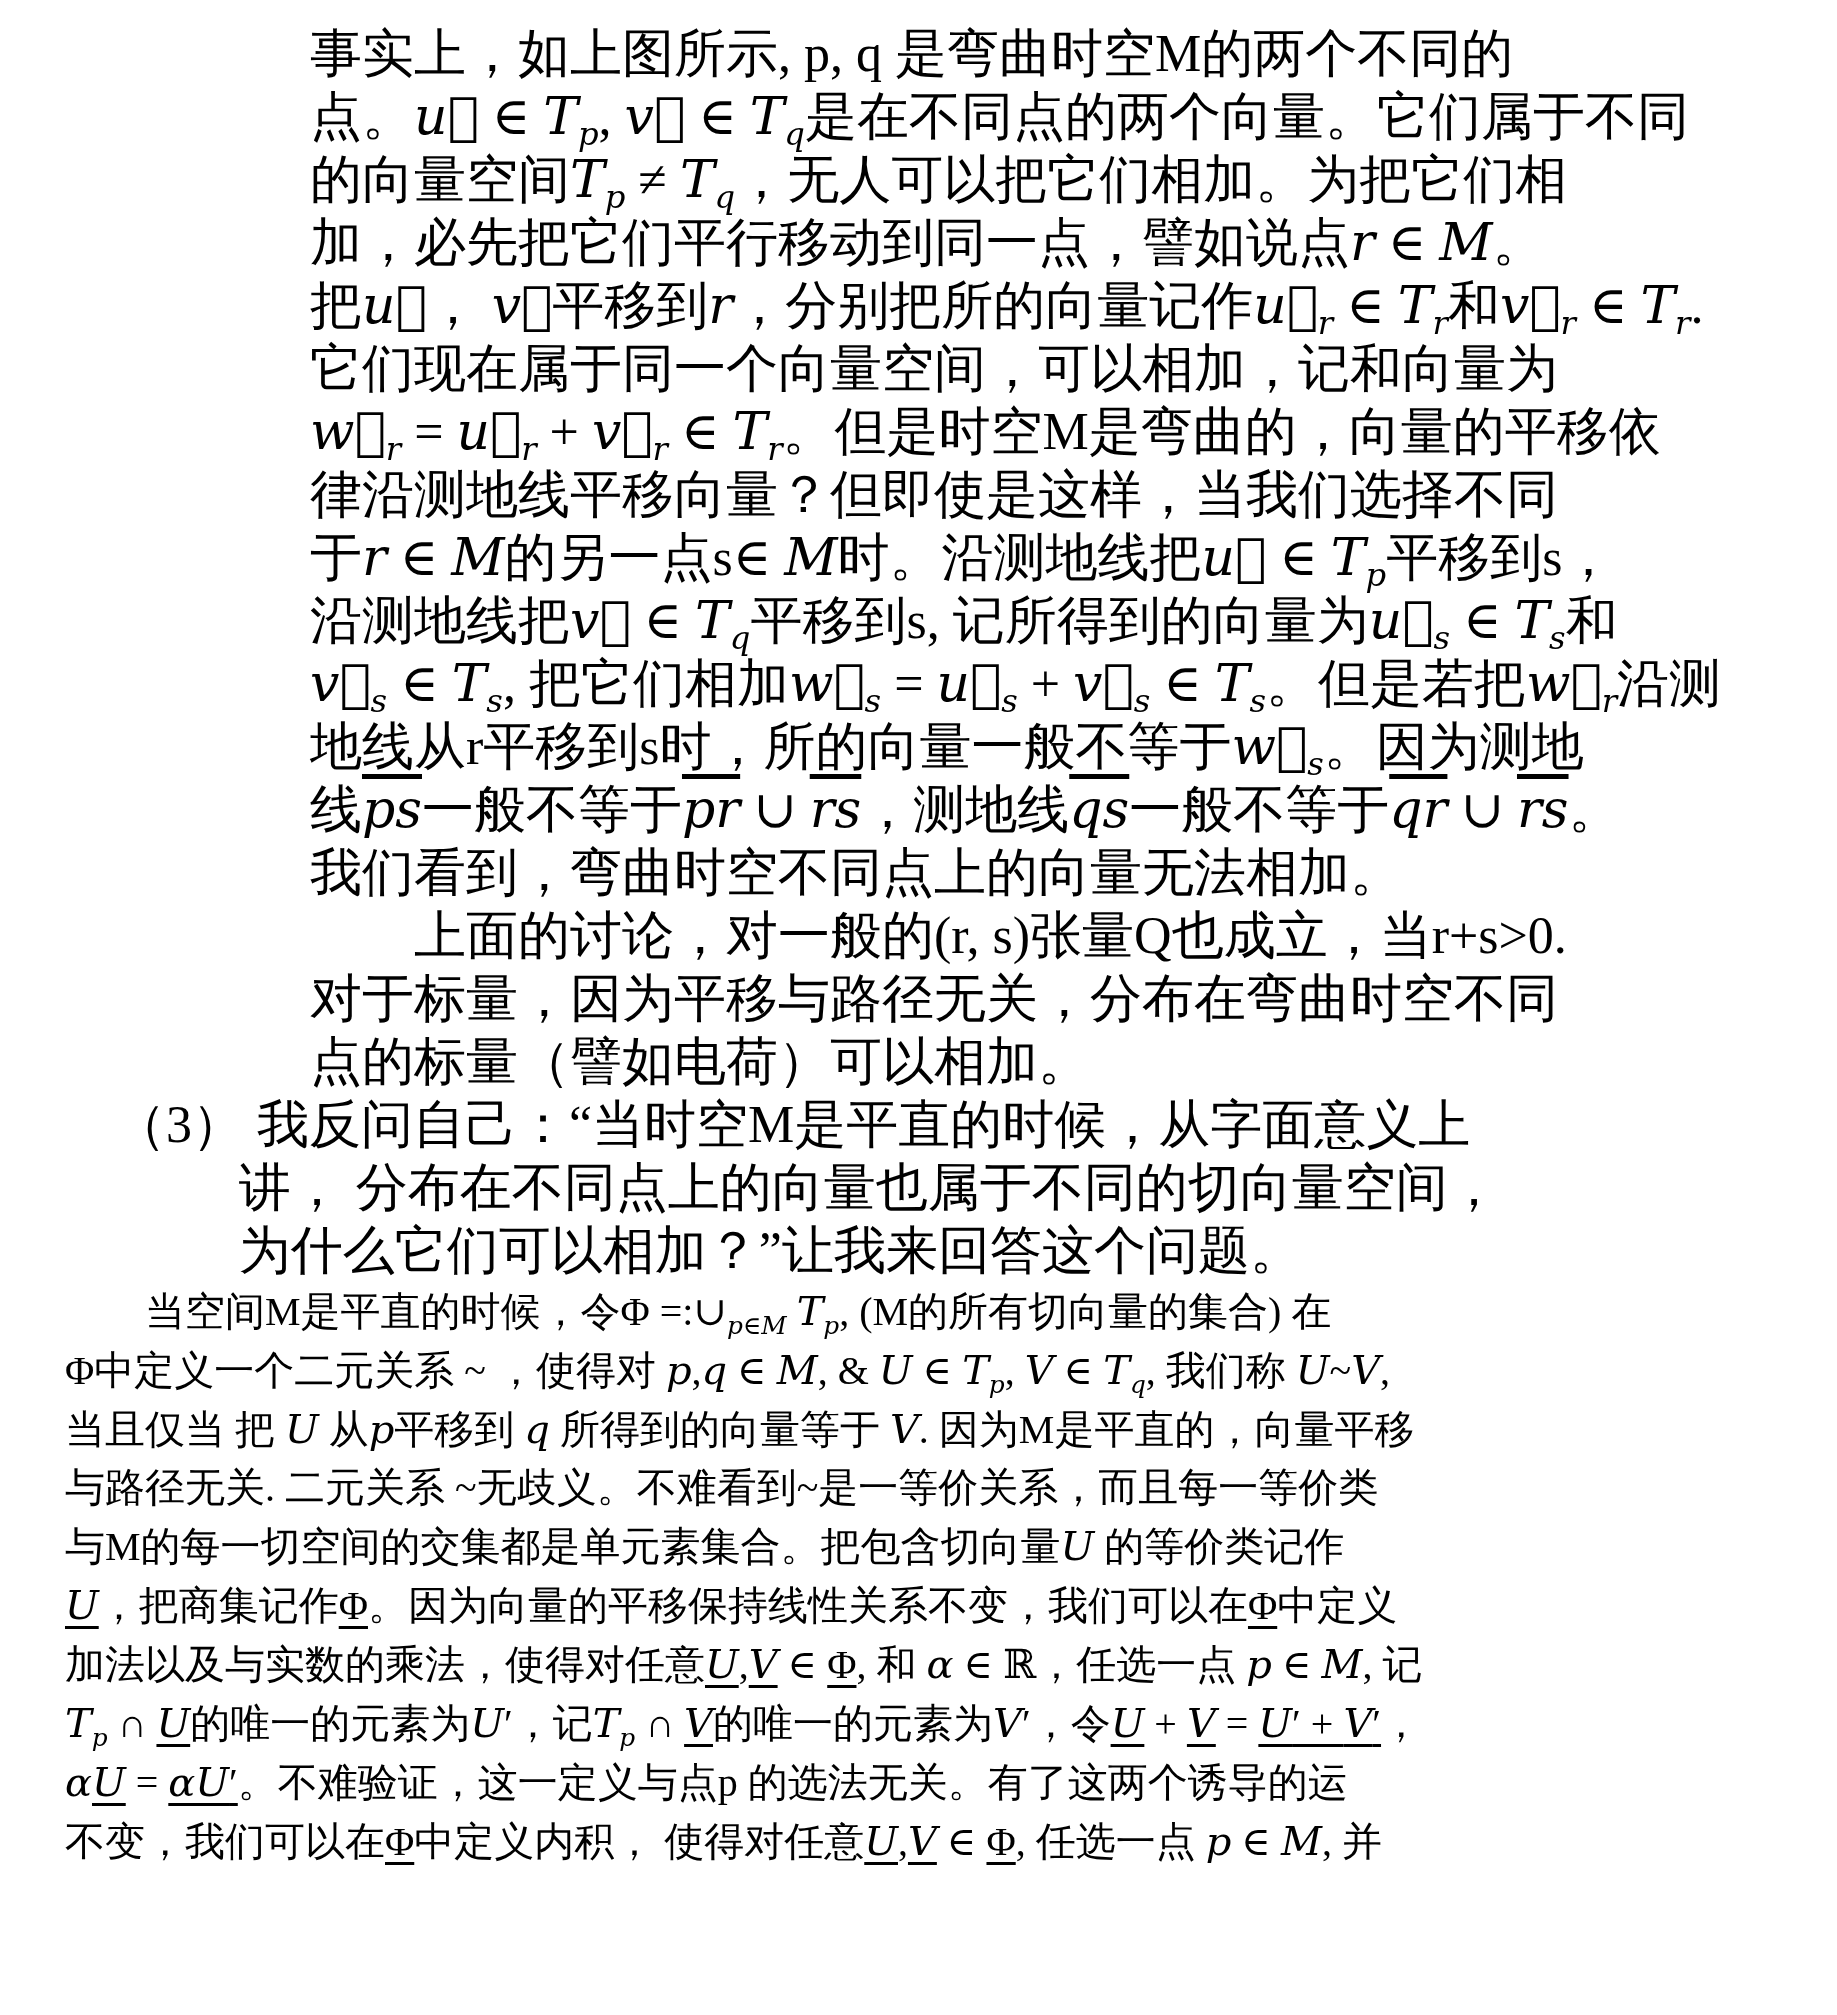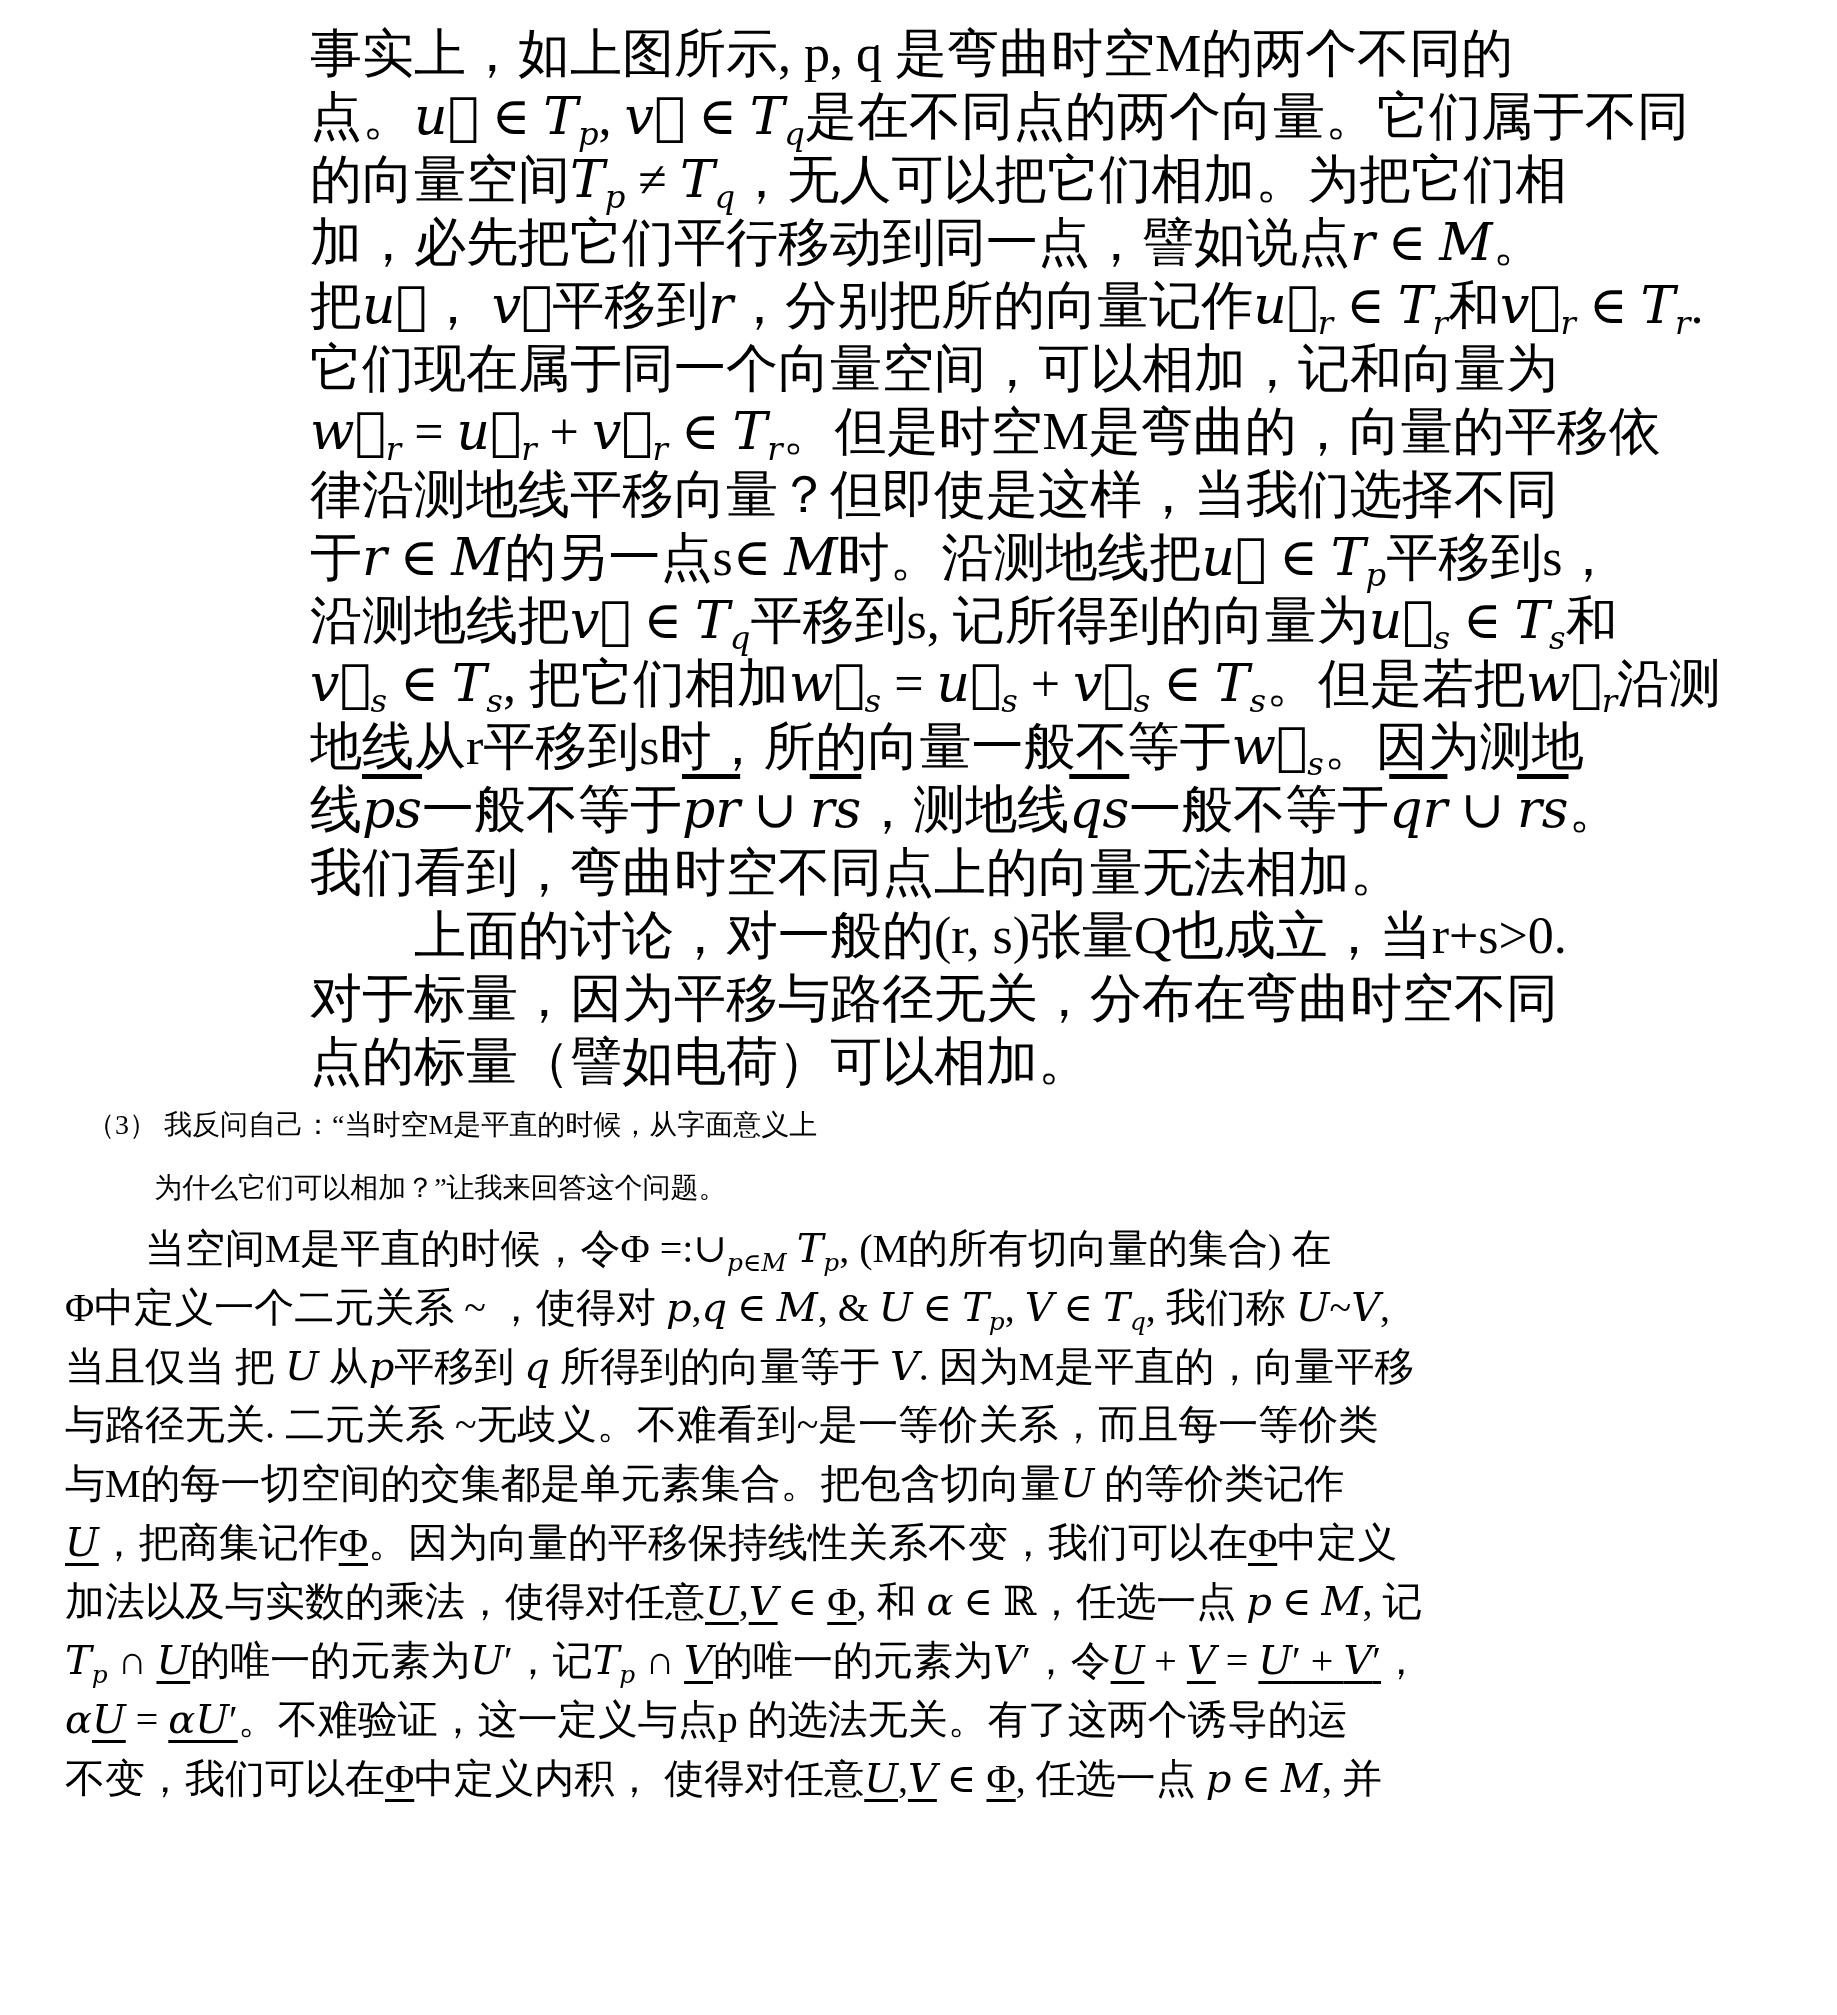--- a/index.html
+++ b/index.html
@@ -12,22 +12,22 @@
     overflow: hidden;
   }
   .page { padding-top: 21.6px; }
   .para { white-space: nowrap; }
   .para1 {
     margin-left: 310px;
     font-size: 52px;
     line-height: 63px;
   }
   .para2 {
-    margin-left: 87px;
-    font-size: 28px;
+    margin-left: 114px;
+    font-size: 52px;
     line-height: 63px;
   }
   .para3 {
     margin-left: 65px;
     margin-right: 108px;
     font-size: 40px;
     line-height: 58px;
   }
   .line { white-space: nowrap; }
   .m {
@@ -63,20 +63,21 @@
       <div class="line"><i class="m vec">v⃗</i><sub class="m">s</sub> ∈ <i class="m">T</i><sub class="m">s</sub>, 把它们相加<i class="m vec">w⃗</i><sub class="m">s</sub> = <i class="m vec">u⃗</i><sub class="m">s</sub> + <i class="m vec">v⃗</i><sub class="m">s</sub> ∈ <i class="m">T</i><sub class="m">s</sub>。但是若把<i class="m vec">w⃗</i><sub class="m">r</sub>沿测</div>
       <div class="line">地线从r平移到s时，所的向量一般不等于<i class="m vec">w⃗</i><sub class="m">s</sub>。因为测地</div>
       <div class="line">线<span class="ov"><i class="m">ps</i></span>一般不等于<span class="ov"><i class="m">pr</i></span> ∪ <span class="ov"><i class="m">rs</i></span>，测地线<span class="ov"><i class="m">qs</i></span>一般不等于<span class="ov"><i class="m">qr</i></span> ∪ <span class="ov"><i class="m">rs</i></span>。</div>
       <div class="line">我们看到，弯曲时空不同点上的向量无法相加。</div>
       <div class="line" style="padding-left: 2em;">上面的讨论，对一般的(r, s)张量Q也成立，当r+s&gt;0.</div>
       <div class="line">对于标量，因为平移与路径无关，分布在弯曲时空不同</div>
       <div class="line">点的标量（譬如电荷）可以相加。</div>
     </div>
   <div class="para para2">
       <div class="line">（3） 我反问自己：“当时空M是平直的时候，从字面意义上</div>
+      <div class="line" style="padding-left: 2.4em;">讲， 分布在不同点上的向量也属于不同的切向量空间，</div>
       <div class="line" style="padding-left: 2.4em;">为什么它们可以相加？”让我来回答这个问题。</div>
     </div>
   <div class="para para3">
       <div class="line" style="padding-left: 2em;">当空间M是平直的时候，令Φ =:∪<sub class="m">p∈M</sub> <i class="m">T</i><sub class="m">p</sub>, (M的所有切向量的集合) 在</div>
       <div class="line">Φ中定义一个二元关系 ~ ，使得对 <i class="m">p</i>,<i class="m">q</i> ∈ <i class="m">M</i>, &amp; <i class="m">U</i> ∈ <i class="m">T</i><sub class="m">p</sub>, <i class="m">V</i> ∈ <i class="m">T</i><sub class="m">q</sub>, 我们称 <i class="m">U</i>~<i class="m">V</i>,</div>
       <div class="line">当且仅当 把 <i class="m">U</i> 从<i class="m">p</i>平移到 <i class="m">q</i> 所得到的向量等于 <i class="m">V</i>. 因为M是平直的，向量平移</div>
       <div class="line">与路径无关. 二元关系 ~无歧义。不难看到~是一等价关系，而且每一等价类</div>
       <div class="line">与M的每一切空间的交集都是单元素集合。把包含切向量<i class="m">U</i> 的等价类记作</div>
       <div class="line"><span class="un"><i class="m">U</i></span>，把商集记作<span class="un">Φ</span>。因为向量的平移保持线性关系不变，我们可以在<span class="un">Φ</span>中定义</div>
       <div class="line">加法以及与实数的乘法，使得对任意<span class="un"><i class="m">U</i></span>,<span class="un"><i class="m">V</i></span> ∈ <span class="un">Φ</span>, 和 <i class="m">α</i> ∈ ℝ，任选一点 <i class="m">p</i> ∈ <i class="m">M</i>, 记</div>

